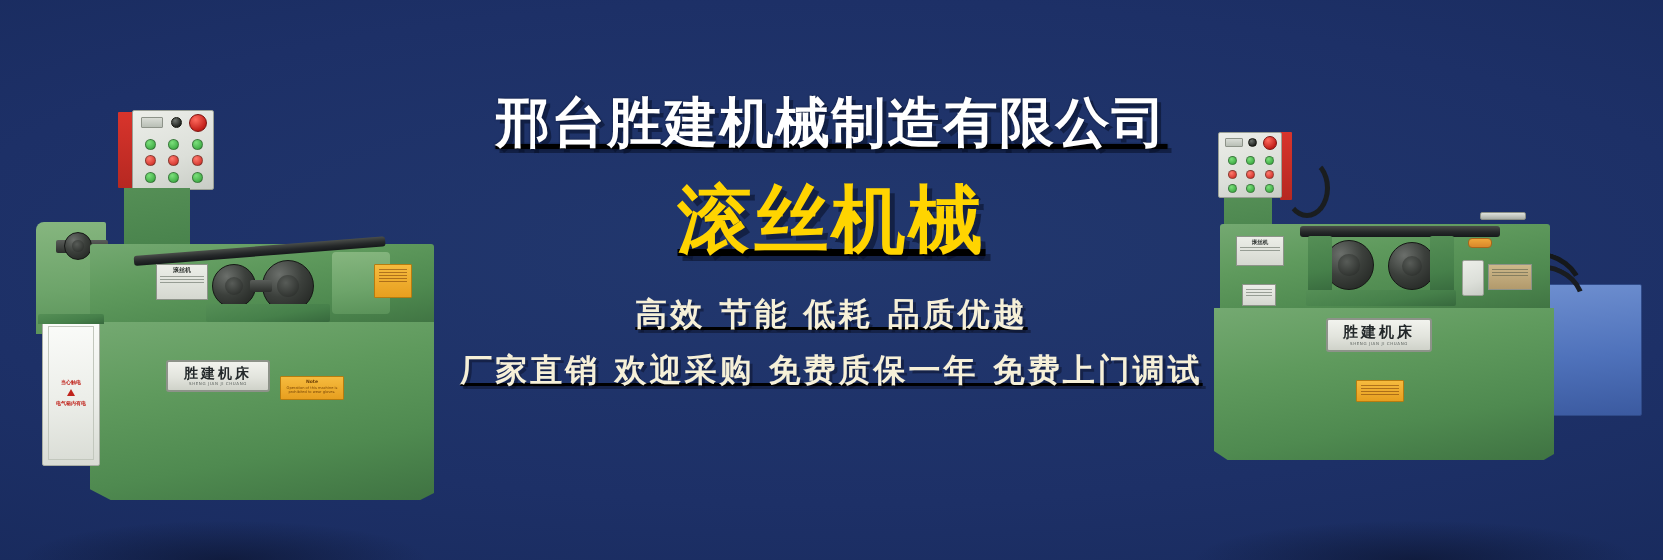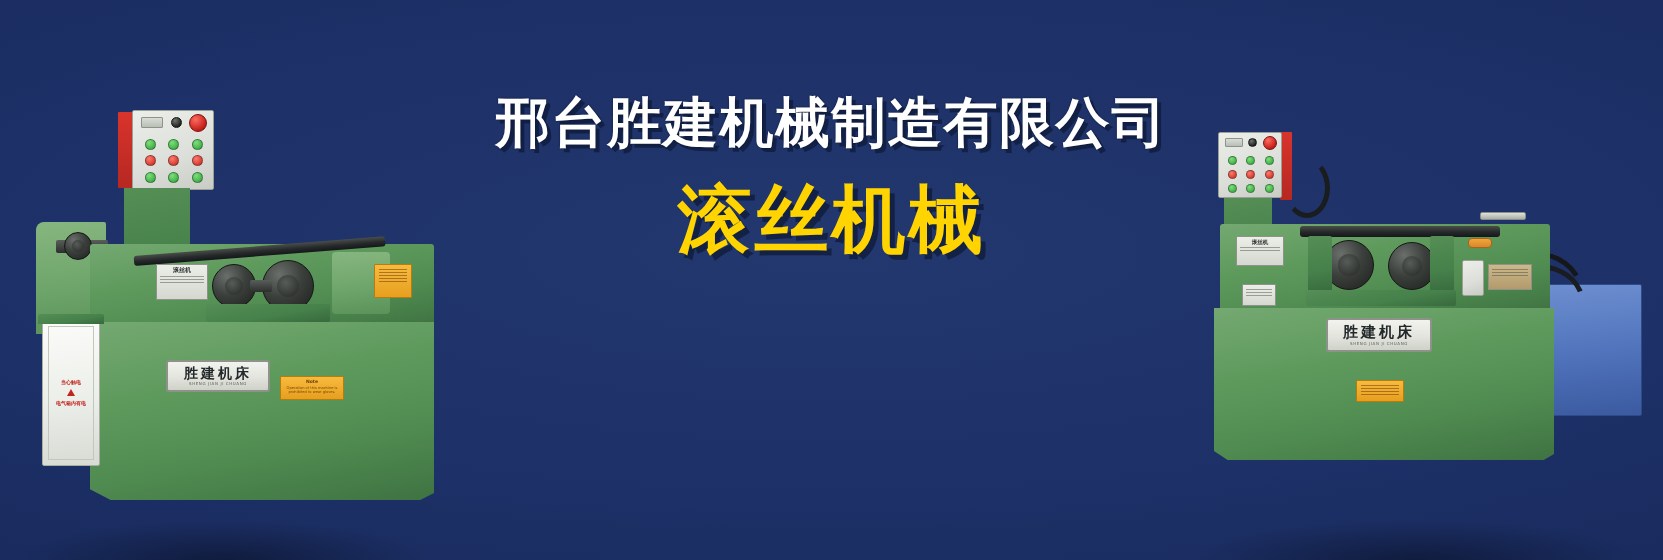--- a/index.html
+++ b/index.html
@@ -7,21 +7,21 @@
   .banner{
     position:relative;width:1663px;height:560px;overflow:hidden;
     background:radial-gradient(ellipse 120% 100% at 50% 45%, #22386e 0%, #1d3067 45%, #182a5c 75%, #132350 100%);
     font-family:"DejaVu Sans","Liberation Sans",sans-serif;
   }
 
   
   .copy{
     position:absolute;left:0;right:0;top:0;height:100%;
     display:flex;flex-direction:column;align-items:center;
-    padding-top:96px;z-index:40;pointer-events:none;
+    padding-top:96px;z-index:40;pointer-events:none;text-decoration:underline;
   }
   .copy > *{pointer-events:auto;}
 
   .company{
     font-size:54px;font-weight:bold;color:#ffffff;
     letter-spacing:2px;line-height:1;
     text-shadow:4px 4px 0 rgba(8,16,40,.55), 0 0 2px rgba(8,16,40,.8);
     white-space:nowrap;
   }
 
@@ -299,15 +299,17 @@
   </div>
   <div class="shadowfade" style="left:1190px;width:450px;"></div>
 
   <div class="copy">
     <div class="company">邢台胜建机械制造有限公司</div>
 
     <div class="headline">
       <span>滚丝机械</span>
     </div>
 
+    <div class="feature">高效  节能  低耗  品质优越</div>
+    <div class="promise">厂家直销  欢迎采购  免费质保一年  免费上门调试</div>
   </div>
 
 </div>
 
 </body></html>

